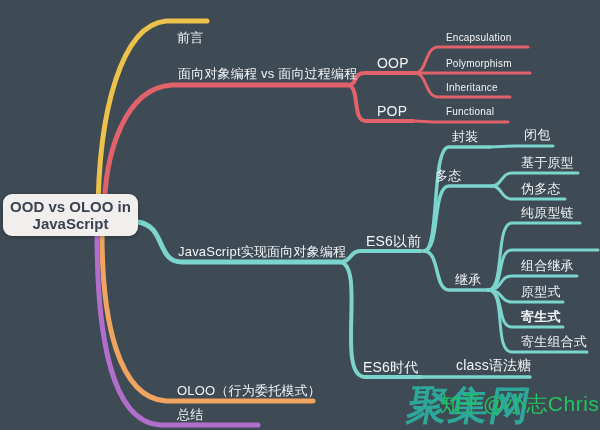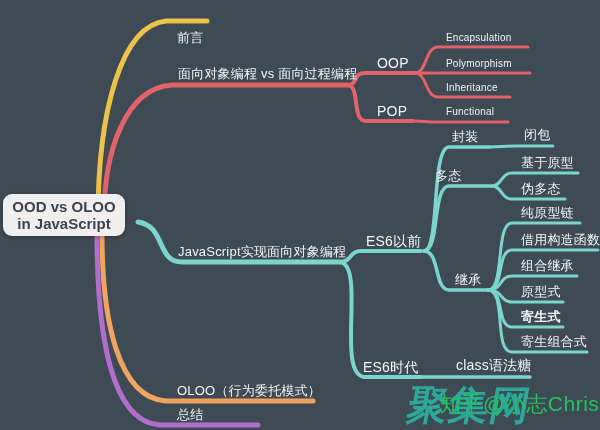--- a/index.html
+++ b/index.html
@@ -27,21 +27,21 @@
     font-size:13px;
     line-height:14px;
     white-space:nowrap;
     letter-spacing:.2px;
   }
   .node.en{font-size:10px;}
   .node.lv2{font-size:14px;}
   .root-box{
     position:absolute;
     left:3px;top:194px;
-    width:122px;height:42px;
+    width:135px;height:42px;
     background:#f1efed;
     border-radius:9px;
     box-shadow:0 1px 4px rgba(0,0,0,.3);
     display:flex;align-items:center;justify-content:center;
     text-align:center;
     color:#3b4250;
     font-weight:bold;
     font-size:15px;
     line-height:17px;
     padding:0 6px;
@@ -118,21 +118,20 @@
   <div class="node en" style="left:446px;top:105px;">Functional</div>
 
   <div class="node lv2" style="left:366px;top:234px;">ES6以前</div>
   <div class="node" style="left:452px;top:130px;">封装</div>
   <div class="node" style="left:524px;top:129px;font-family:Liberation Mono, monospace;">闭包</div>
   <div class="node" style="left:435px;top:169px;">多态</div>
   <div class="node" style="left:521px;top:156px;">基于原型</div>
   <div class="node" style="left:521px;top:182px;">伪多态</div>
   <div class="node" style="left:455px;top:273px;">继承</div>
   <div class="node" style="left:521px;top:206px;text-align:center;">纯原型链</div>
-  <div class="node" style="left:521px;top:233px;">借用构造函数</div>
   <div class="node" style="left:521px;top:259px;">组合继承</div>
   <div class="node" style="left:521px;top:285px;">原型式</div>
   <div class="node" style="left:521px;top:310px;font-weight:bold;">寄生式</div>
   <div class="node" style="left:521px;top:335px;">寄生组合式</div>
   <div class="node lv2" style="left:363px;top:360px;">ES6时代</div>
   <div class="node lv2" style="left:456px;top:358px;">class语法糖</div>
 
   <div class="wm-brand">聚集网</div>
   <div class="wm-author">知乎@小志Chris</div>
 

